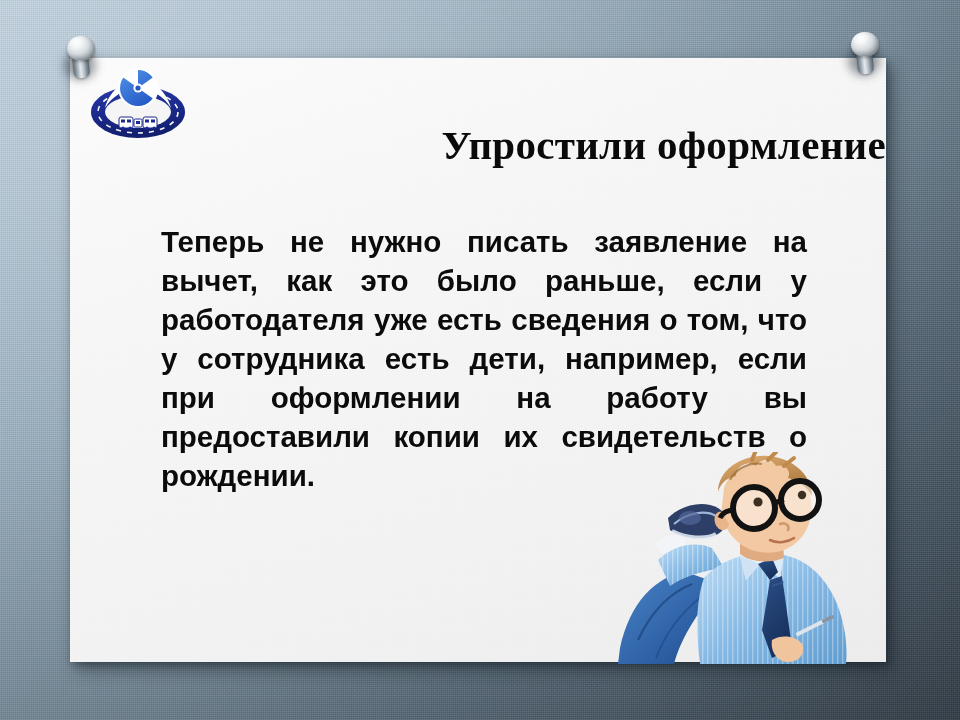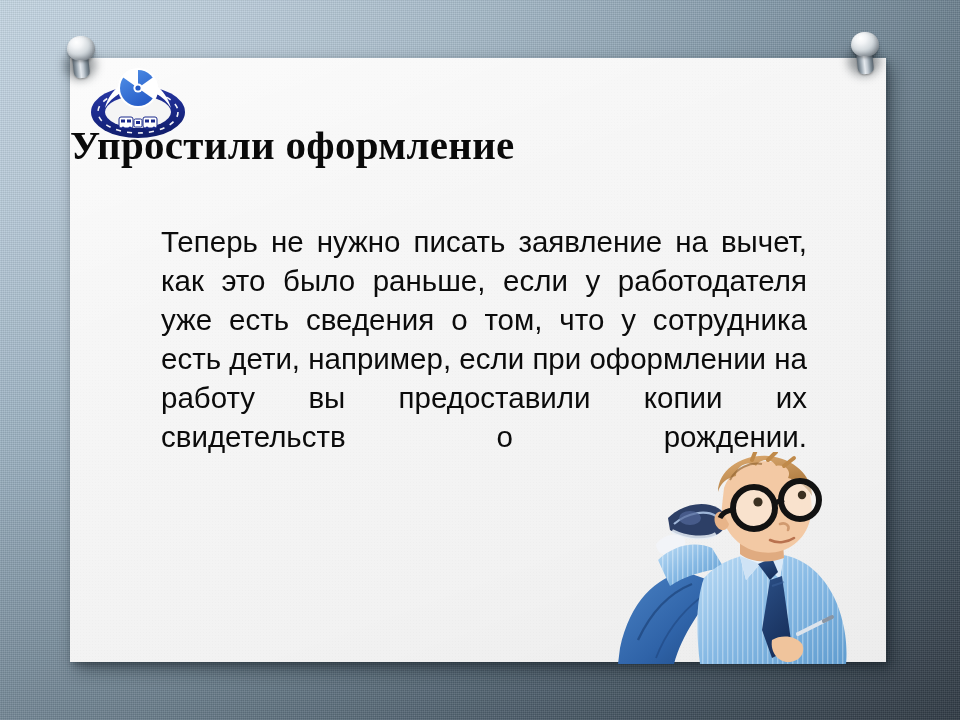--- a/index.html
+++ b/index.html
@@ -156,38 +156,38 @@
     height: 84px;
     z-index: 20;
   }
 
   
   .title {
     position: absolute;
     left: 70px;
     top: 124px;
     width: 816px;
-    text-align: left;
+    text-align: right;
     font-family: "Liberation Serif", "DejaVu Serif", serif;
     font-weight: bold;
     font-size: 41px;
     line-height: 1.05;
     color: #0a0a0a;
     letter-spacing: .3px;
     z-index: 22;
   }
 
   
   .body-text {
     position: absolute;
     left: 161px;
     top: 222px;
     width: 646px;
     font-family: "Liberation Sans", sans-serif;
-    font-weight: normal;
+    font-weight: bold;
     font-size: 29.5px;
     line-height: 39px;
     color: #0b0b0b;
     text-align: justify;
     text-justify: inter-word;
     z-index: 22;
   }
   .body-text::after {
     content: "";
     display: inline-block;

